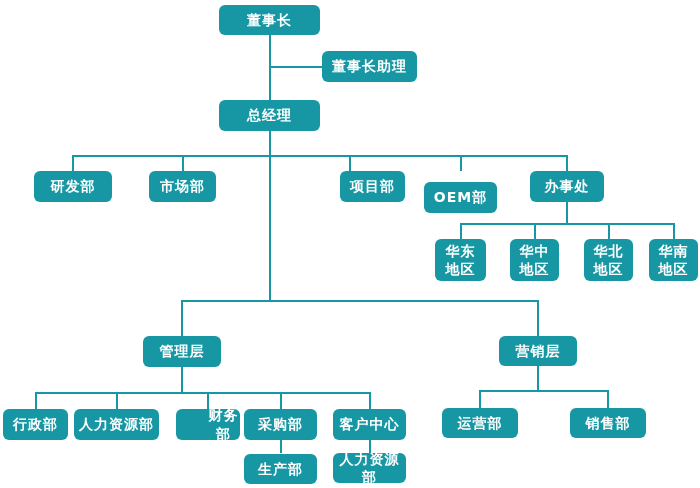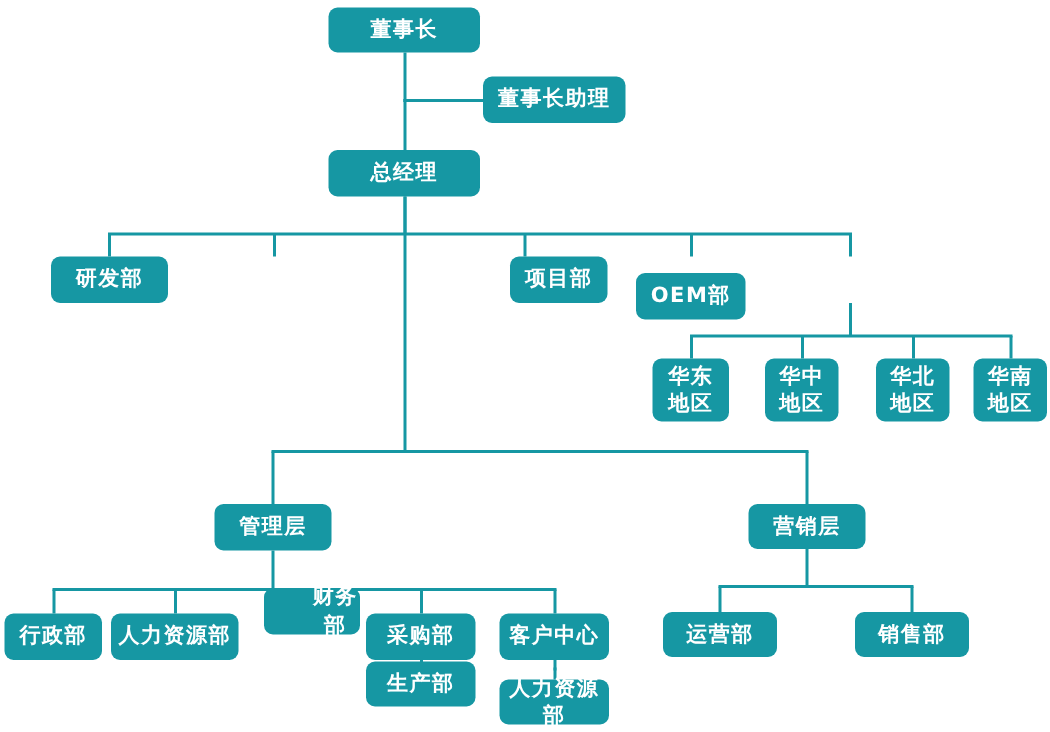--- a/index.html
+++ b/index.html
@@ -75,34 +75,36 @@
     <div class="line" style="left: 280px; top: 440px; width: 2px; height: 6px;"></div>
     <div class="line" style="left: 280px; top: 445px; width: 2px; height: 2px;"></div>
     <div class="line" style="left: 280px; top: 446px; width: 2px; height: 7px;"></div>
     <div class="line" style="left: 369px; top: 440px; width: 2px; height: 6px;"></div>
     <div class="line" style="left: 369px; top: 445px; width: 2px; height: 2px;"></div>
     <div class="line" style="left: 369px; top: 446px; width: 2px; height: 7px;"></div>
     <div class="node" style="left: 219px; top: 5px; width: 101px; height: 30px;">董事长</div>
     <div class="node" style="left: 322px; top: 51px; width: 95px; height: 31px;">董事长助理</div>
     <div class="node" style="left: 219px; top: 100px; width: 101px; height: 31px;">总经理</div>
     <div class="node" style="left: 34px; top: 171px; width: 78px; height: 31px;">研发部</div>
+    <div class="node" style="left: 149px; top: 171px; width: 67px; height: 31px;">市场部</div>
     <div class="node" style="left: 317px; top: 171px; width: 65px; height: 31px; margin-left: 23px;">项目部</div>
     <div class="node" style="left: 424px; top: 171px; width: 73px; height: 31px; margin-top: 11px;">OEM部</div>
+    <div class="node" style="left: 530px; top: 171px; width: 74px; height: 31px;">办事处</div>
     <div class="node" style="left: 435px; top: 239px; width: 51px; height: 42px;">华东
 地区</div>
     <div class="node" style="left: 510px; top: 239px; width: 49px; height: 42px;">华中
 地区</div>
     <div class="node" style="left: 584px; top: 239px; width: 49px; height: 42px;">华北
 地区</div>
     <div class="node" style="left: 649px; top: 239px; width: 49px; height: 42px;">华南
 地区</div>
     <div class="node" style="left: 143px; top: 336px; width: 78px; height: 31px;">管理层</div>
     <div class="node" style="left: 499px; top: 336px; width: 78px; height: 30px;">营销层</div>
     <div class="node" style="left: 3px; top: 409px; width: 65px; height: 31px;">行政部</div>
     <div class="node" style="left: 74px; top: 409px; width: 85px; height: 31px;">人力资源部</div>
-    <div class="node" style="left: 176px; top: 392px; width: 64px; height: 31px; padding-left: 31px;">财务部</div>
+    <div class="node" style="left: 176px; top: 409px; width: 64px; height: 31px; padding-left: 31px;">财务部</div>
     <div class="node" style="left: 244px; top: 409px; width: 73px; height: 31px;">采购部</div>
     <div class="node" style="left: 333px; top: 409px; width: 73px; height: 31px;">客户中心</div>
     <div class="node" style="left: 570px; top: 408px; width: 76px; height: 30px;">销售部</div>
     <div class="node" style="left: 442px; top: 408px; width: 76px; height: 30px;">运营部</div>
-    <div class="node" style="left: 244px; top: 441px; width: 73px; height: 30px;">生产部</div>
+    <div class="node" style="left: 244px; top: 454px; width: 73px; height: 30px;">生产部</div>
     <div class="node" style="left: 333px; top: 453px; width: 73px; height: 30px;">人力资源部</div>
   </div>
 
 </body></html>

